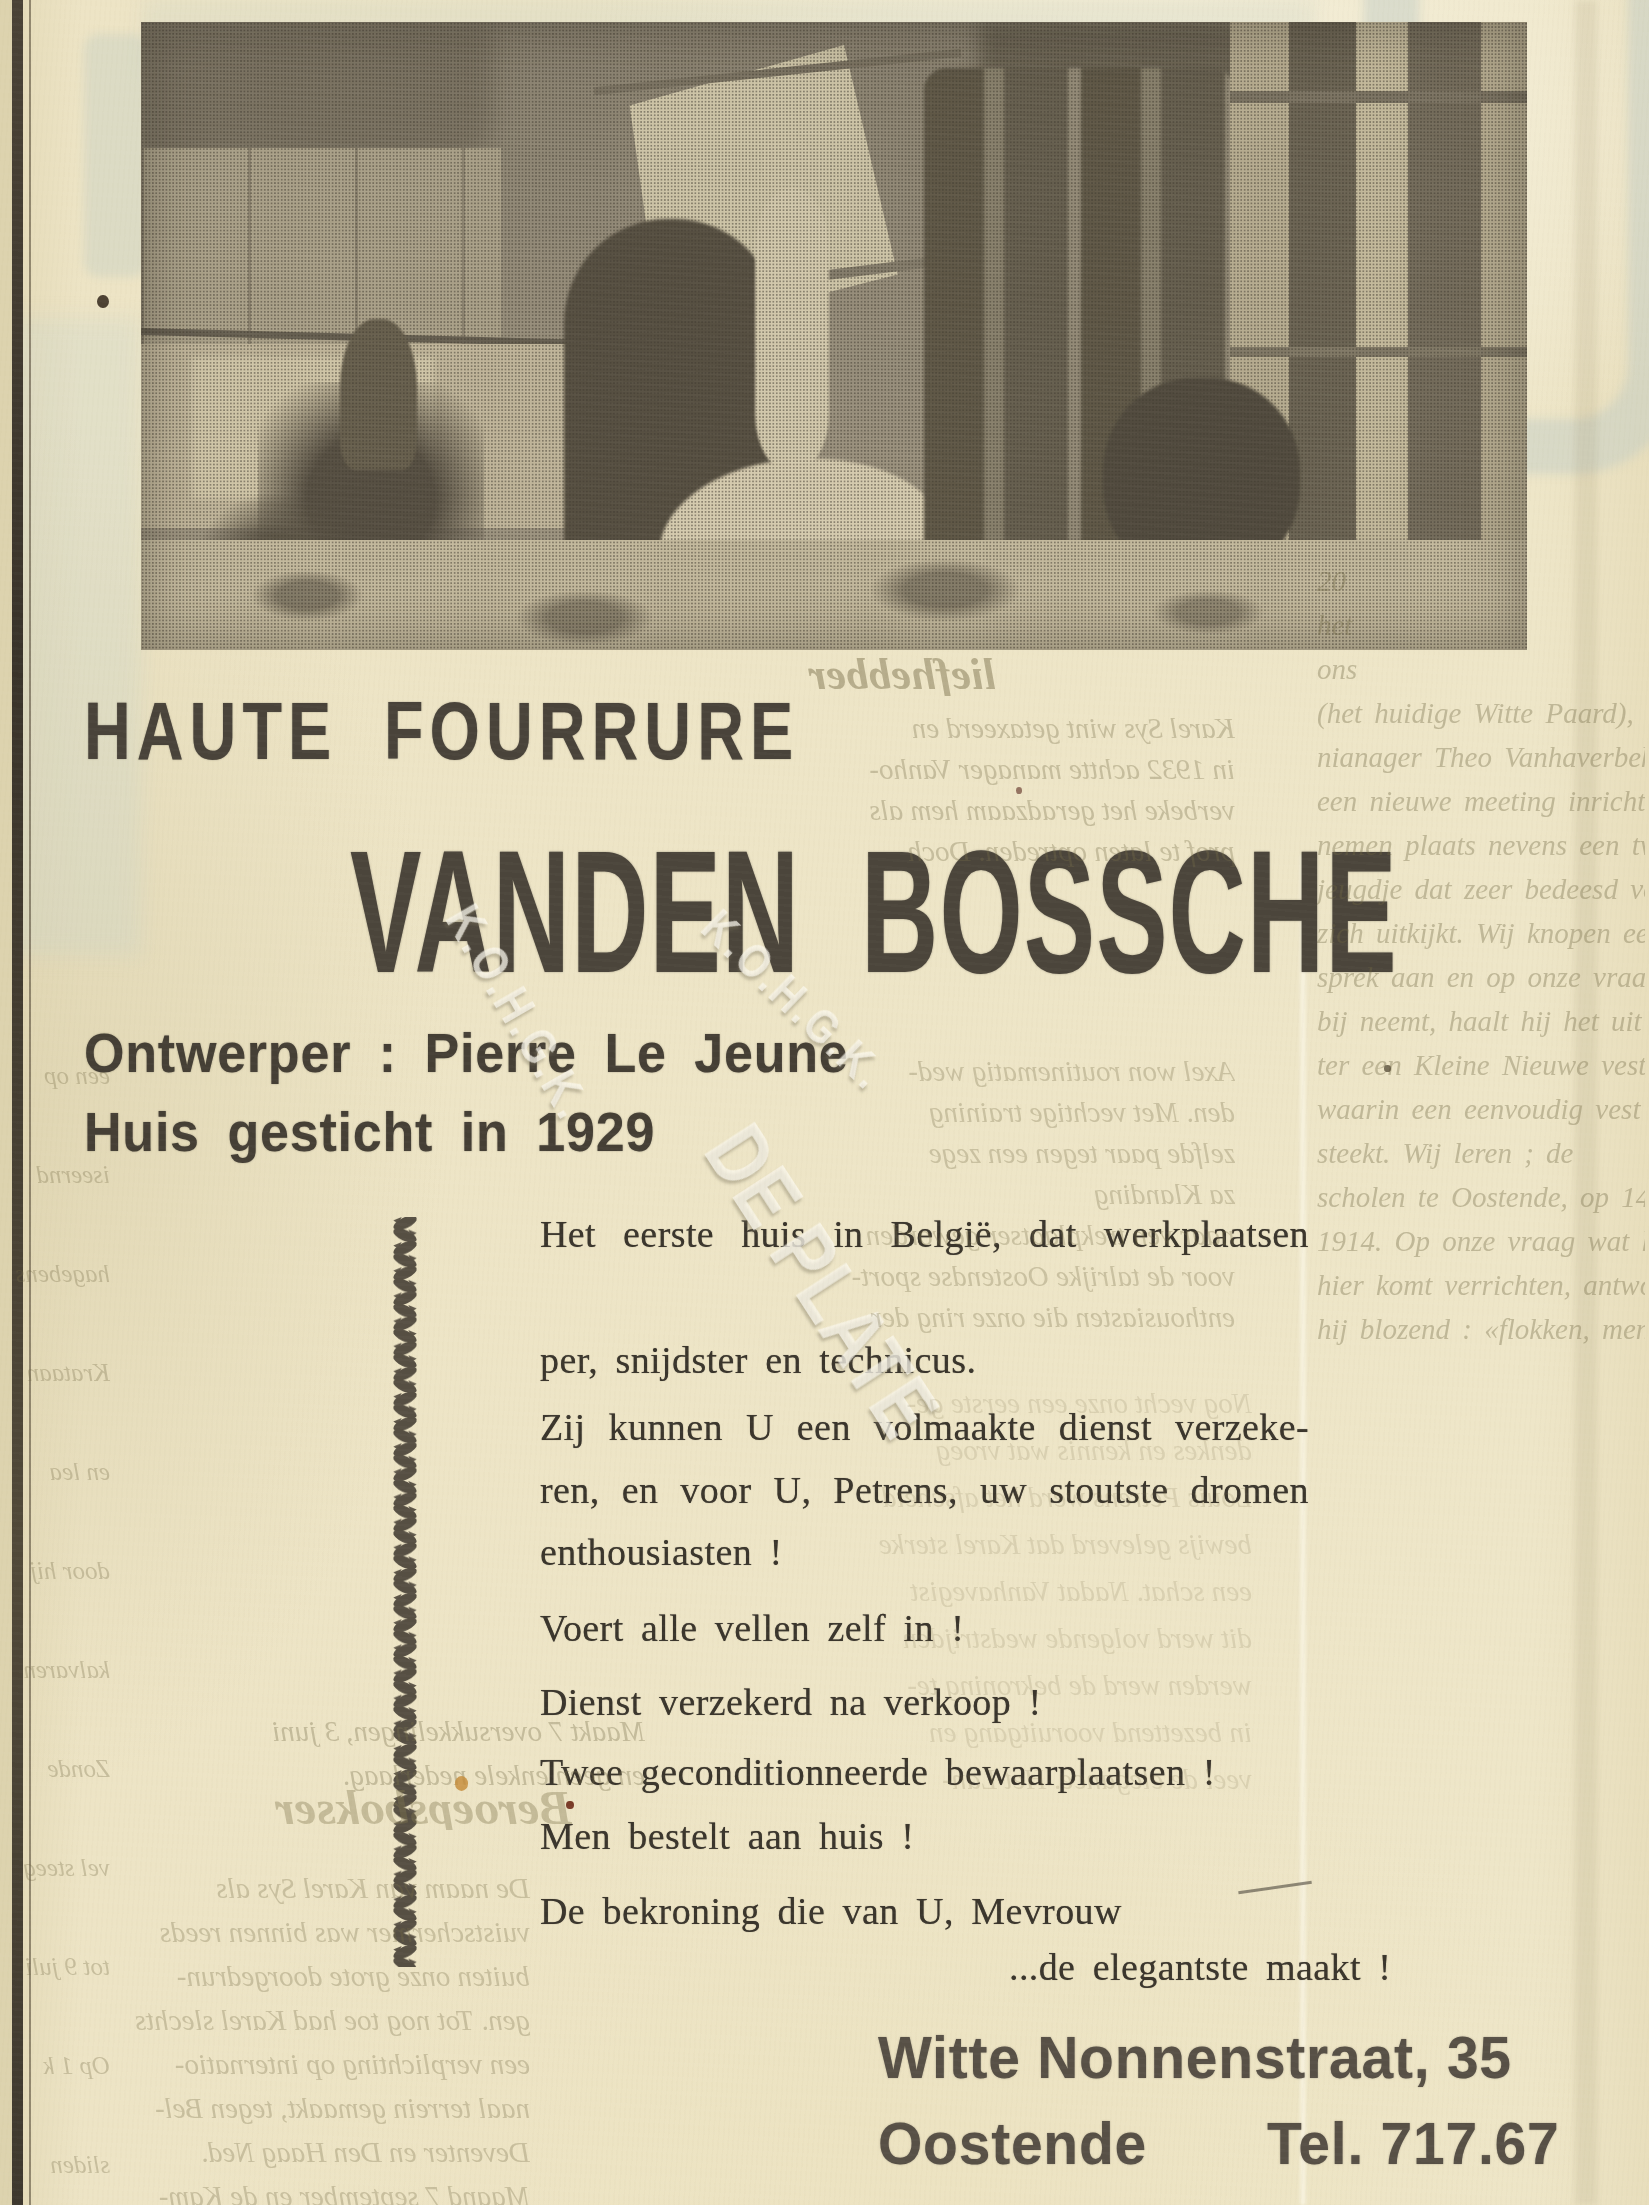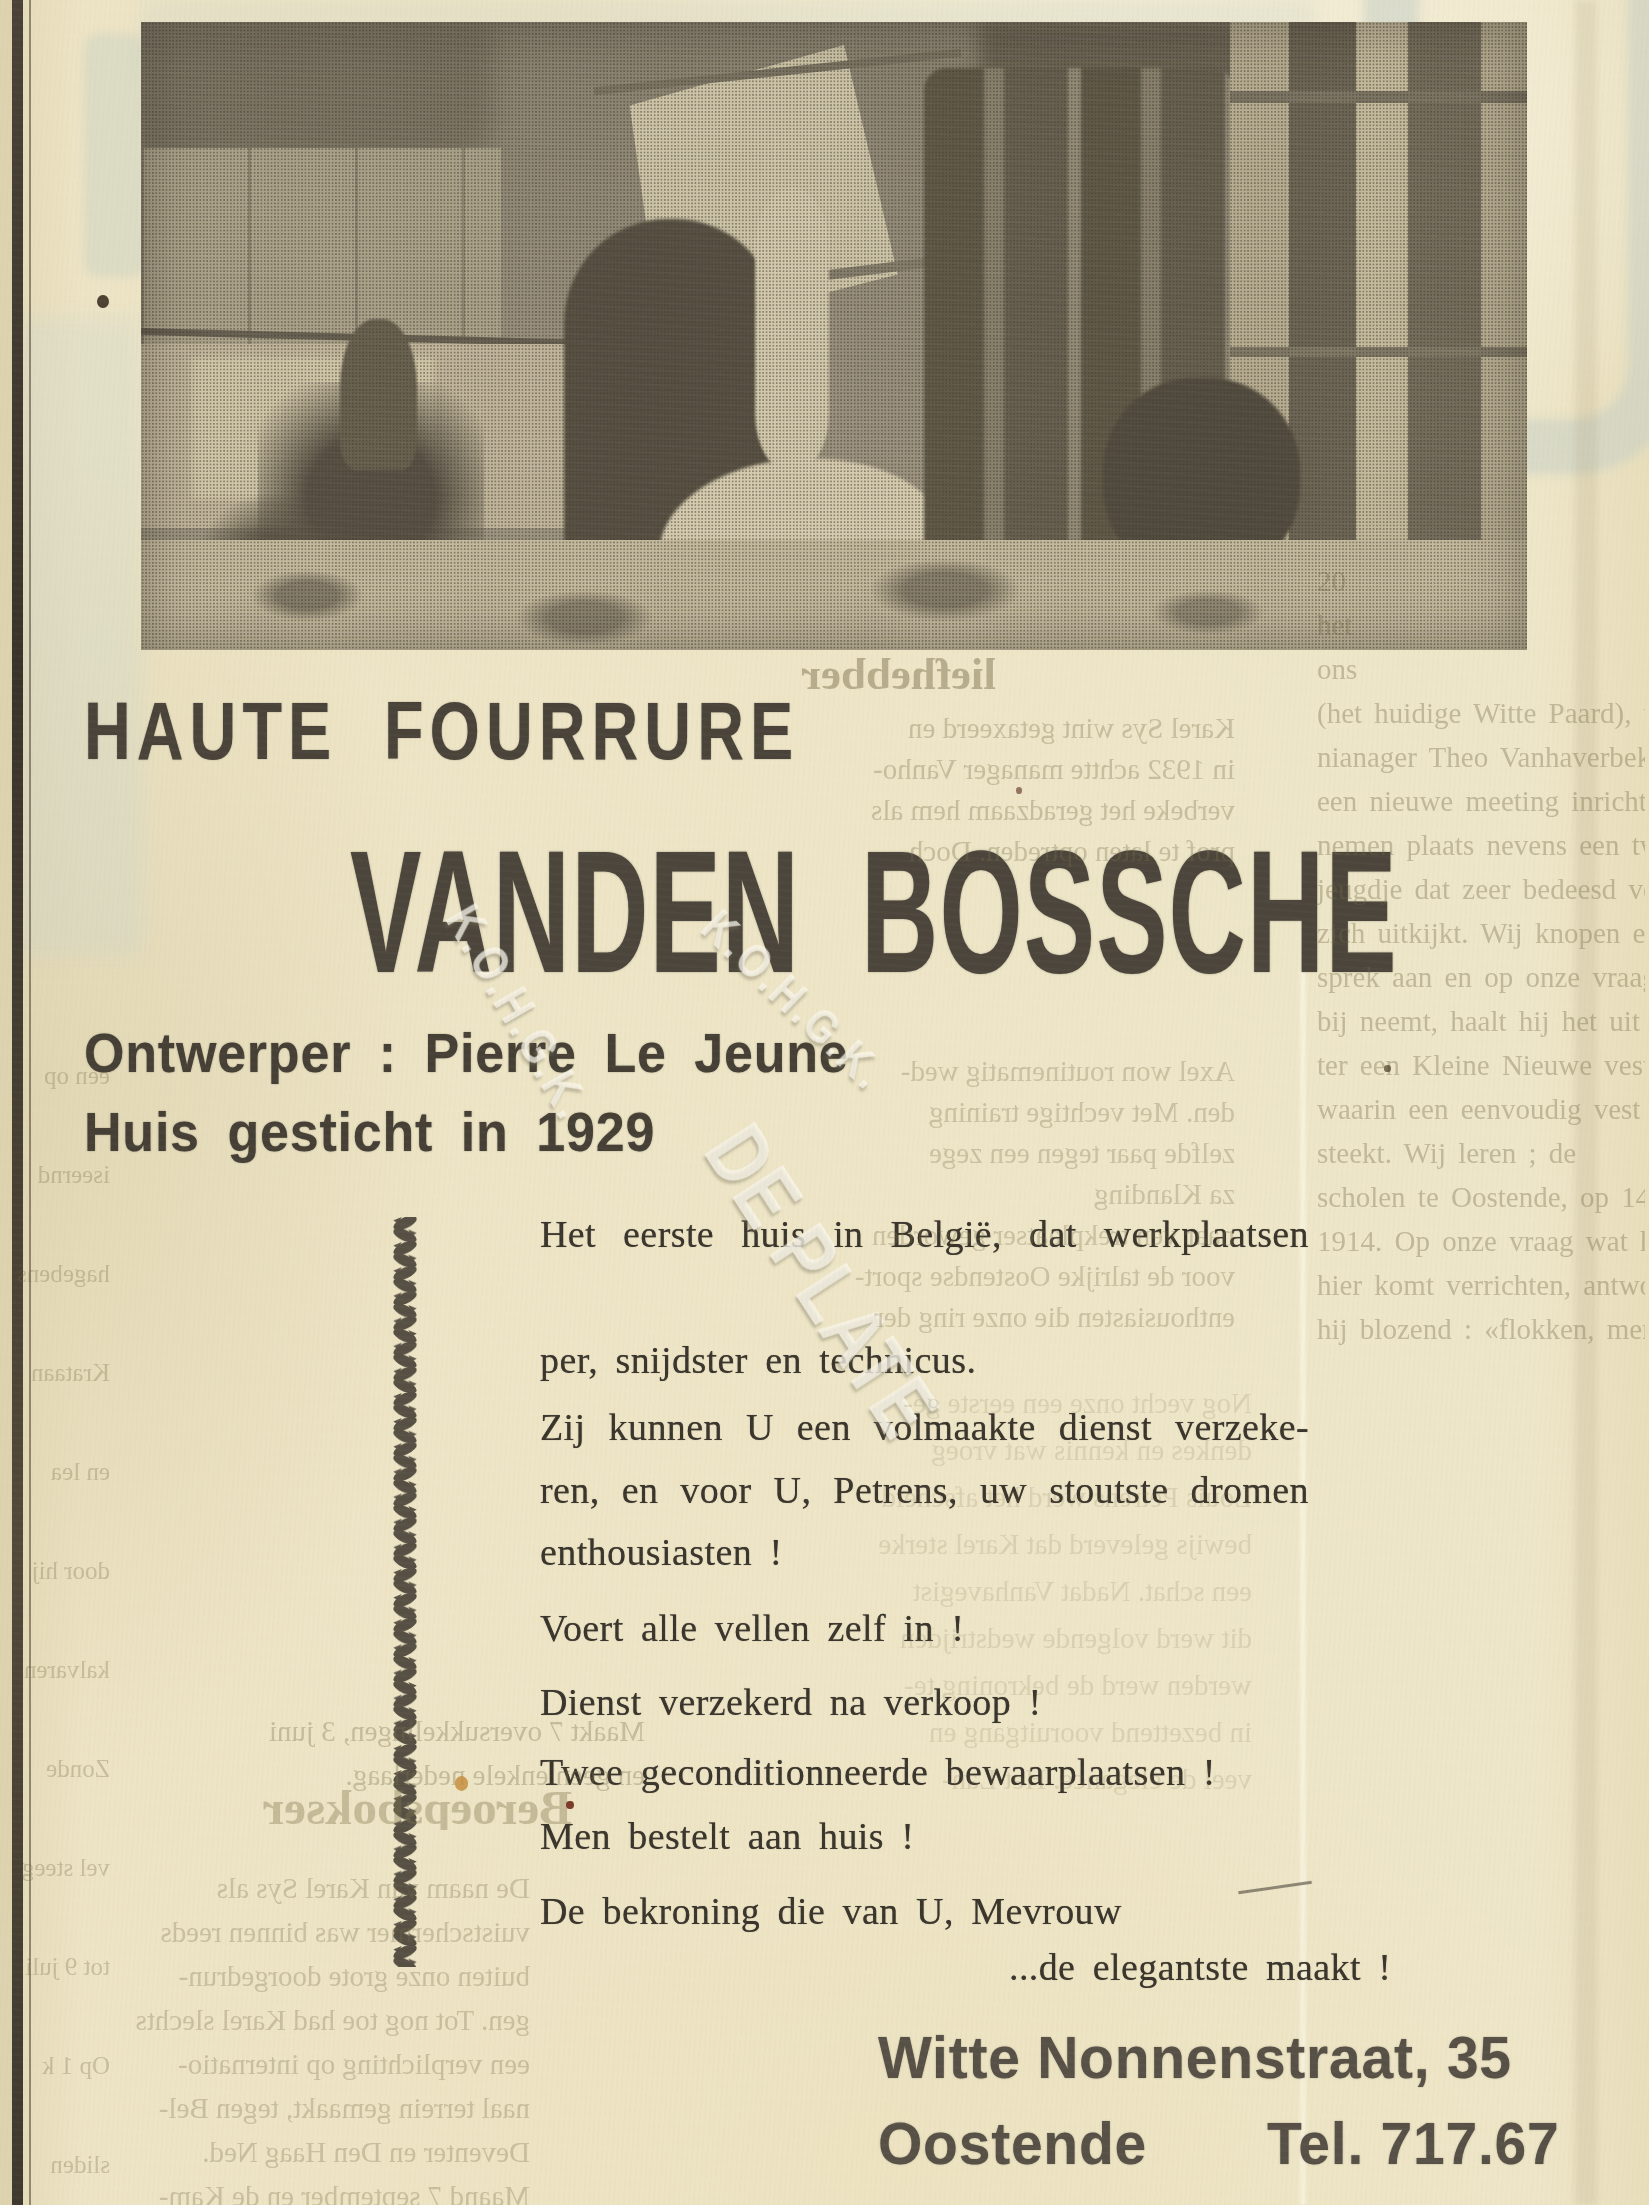--- a/index.html
+++ b/index.html
@@ -99,21 +99,21 @@
   .addr3{left:1267px;top:2109px;}
 
   
   .wm{position:absolute;font-family:"Liberation Sans",sans-serif;font-weight:bold;color:rgba(252,250,240,.72);
      white-space:nowrap;filter:blur(0.5px);text-shadow:2.5px 2.5px 3.4px rgba(120,112,90,.4);transform-origin:0 0;}
   .wm-k1{left:484px;top:895px;font-size:50px;letter-spacing:4.2px;transform:rotate(60deg) scaleX(.8);}
   .wm-k2{left:730px;top:898px;font-size:49px;letter-spacing:4.2px;transform:rotate(44deg) scaleX(.8);}
   .wm-p1{left:769px;top:1107px;font-size:87px;letter-spacing:1.7px;transform:rotate(57deg) scaleX(.8);}
 
   
-  .ghost{position:absolute;color:rgba(112,102,66,.36);font-size:29px;line-height:44px;overflow:hidden;}
+  .ghost{position:absolute;color:rgba(112,102,66,.36);font-size:29px;line-height:44px;overflow:hidden;font-style:italic;}
   .ghost .gl{white-space:nowrap;}
   .g-right{left:1317px;top:559px;width:328px;height:804px;word-spacing:5px;}
   .mirror{transform:scaleX(-1);}
   .g-liefhebber{left:787px;top:652px;width:209px;font-weight:bold;font-size:45px;color:rgba(128,118,82,.5);}
   .g-underphoto{left:783px;top:708px;width:452px;height:168px;line-height:41px;color:rgba(118,108,72,.33);}
   .g-mid{left:783px;top:1051px;width:452px;height:293px;line-height:41px;color:rgba(118,108,72,.30);}
   .g-behind{left:796px;top:1380px;width:456px;height:436px;line-height:47px;color:rgba(118,108,72,.17);}
   .g-bl-small{left:251px;top:1709px;width:394px;height:92px;line-height:44px;color:rgba(118,108,72,.34);}
   .g-beroeps{left:237px;top:1786px;width:335px;font-weight:bold;font-size:49px;color:rgba(128,118,80,.38);}
   .g-bl-par{left:111px;top:1866px;width:419px;height:339px;line-height:44px;color:rgba(115,105,70,.30);}

